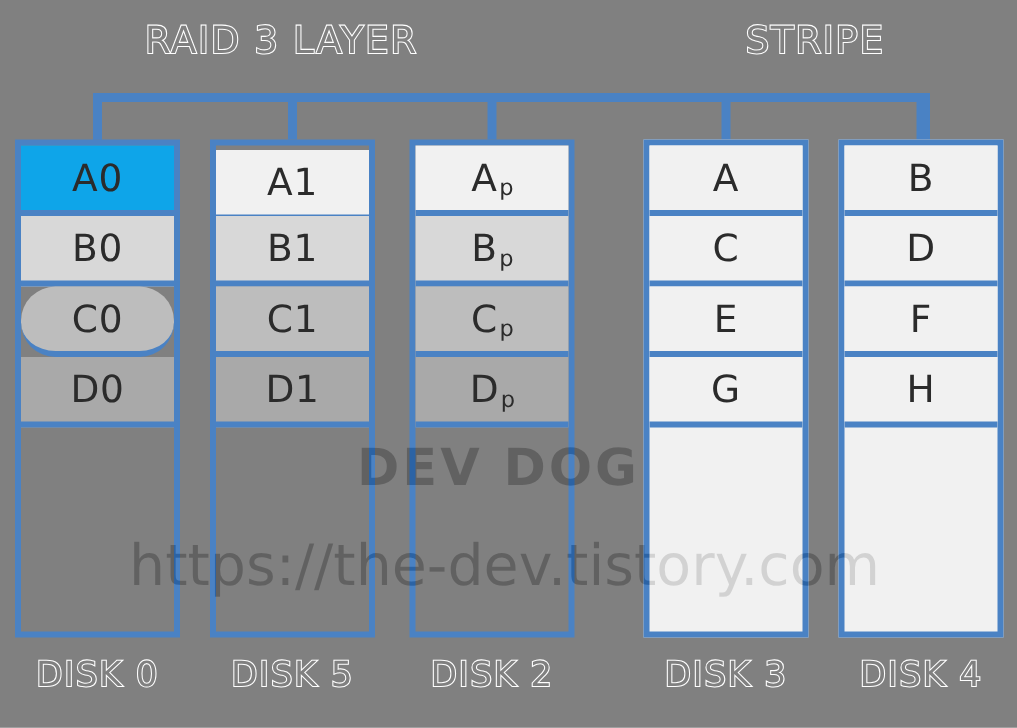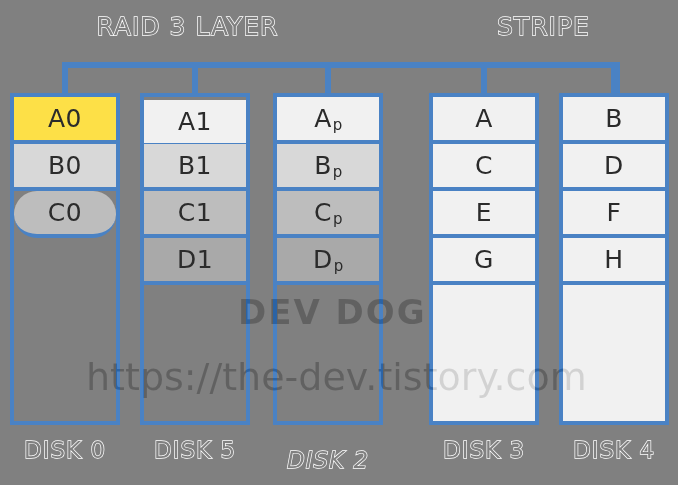--- a/index.html
+++ b/index.html
@@ -113,28 +113,31 @@
       <div class="bracket-v" style="left: 614px; top: 62px; width: 6px; height: 31px;"></div>
       <div class="bracket-v" style="left: 62px; top: 62px; width: 6px; height: 31px;"></div>
       <div class="bracket-v" style="left: 192px; top: 62px; width: 6px; height: 31px;"></div>
       <div class="bracket-v" style="left: 325px; top: 62px; width: 6px; height: 31px;"></div>
       <div class="bracket-v" style="left: 481px; top: 62px; width: 6px; height: 31px;"></div>
       <div class="bracket-v" style="left: 611px; top: 62px; width: 6px; height: 31px;"></div>
     </div>
 
   <div id="disks-layer">
       <div class="disk" style="left: 10px; top: 93px; width: 110px; height: 332px;">
-        <div class="cell" style="top: 0px; height: 47px; background: #fde047;">
+        <div class="cell" style="top: 0px; height: 47px; background: #0ea5e9;">
           <span>A0</span>
         </div>
         <div class="cell" style="top: 47px; height: 47px; background: rgb(216, 216, 216);">
           <span>B0</span>
         </div>
         <div class="cell" style="top: 94px; height: 47px; background: rgb(189, 189, 189); border-radius: 23px;">
           <span>C0</span>
+        </div>
+        <div class="cell" style="top: 141px; height: 47px; background: rgb(169, 169, 169);">
+          <span>D0</span>
         </div>
       </div>
       <div class="outline-label disk-label" style="left: -2px; top: 437px; width: 134px;">DISK 0</div>
       <div class="disk" style="left: 140px; top: 93px; width: 110px; height: 332px;">
         <div class="cell" style="top: 3px; height: 47px; background: rgb(241, 241, 241);">
           <span>A1</span>
         </div>
         <div class="cell" style="top: 47px; height: 47px; background: rgb(216, 216, 216);">
           <span>B1</span>
         </div>
@@ -157,21 +160,21 @@
         </div>
         <div class="cell" style="top: 94px; height: 47px; background: rgb(189, 189, 189);">
           <span>C</span>
           <span class="sub">p</span>
         </div>
         <div class="cell" style="top: 141px; height: 47px; background: rgb(169, 169, 169);">
           <span>D</span>
           <span class="sub">p</span>
         </div>
       </div>
-      <div class="outline-label disk-label" style="left: 261px; top: 447px; width: 134px; font-style: italic;">DISK 2</div>
+      <div class="outline-label disk-label" style="left: 261px; top: 437px; width: 134px;">DISK 2</div>
       <div class="disk filled-tail" style="left: 429px; top: 93px; width: 110px; height: 332px;">
         <div class="cell" style="top: 0px; height: 47px; background: rgb(241, 241, 241);">
           <span>A</span>
         </div>
         <div class="cell" style="top: 47px; height: 47px; background: rgb(241, 241, 241);">
           <span>C</span>
         </div>
         <div class="cell" style="top: 94px; height: 47px; background: rgb(241, 241, 241);">
           <span>E</span>
         </div>

